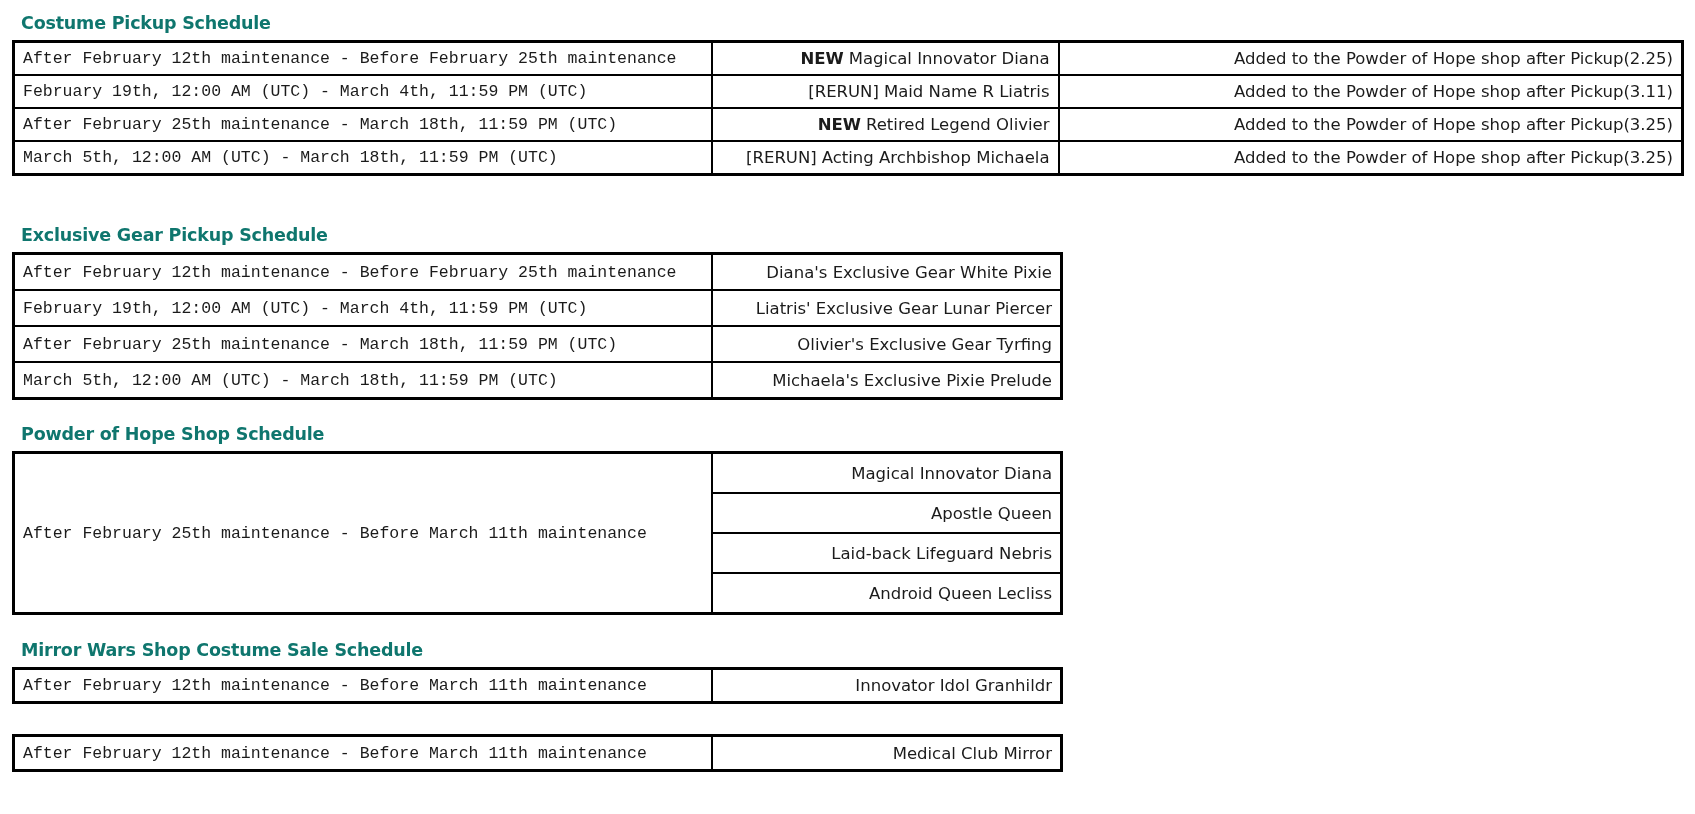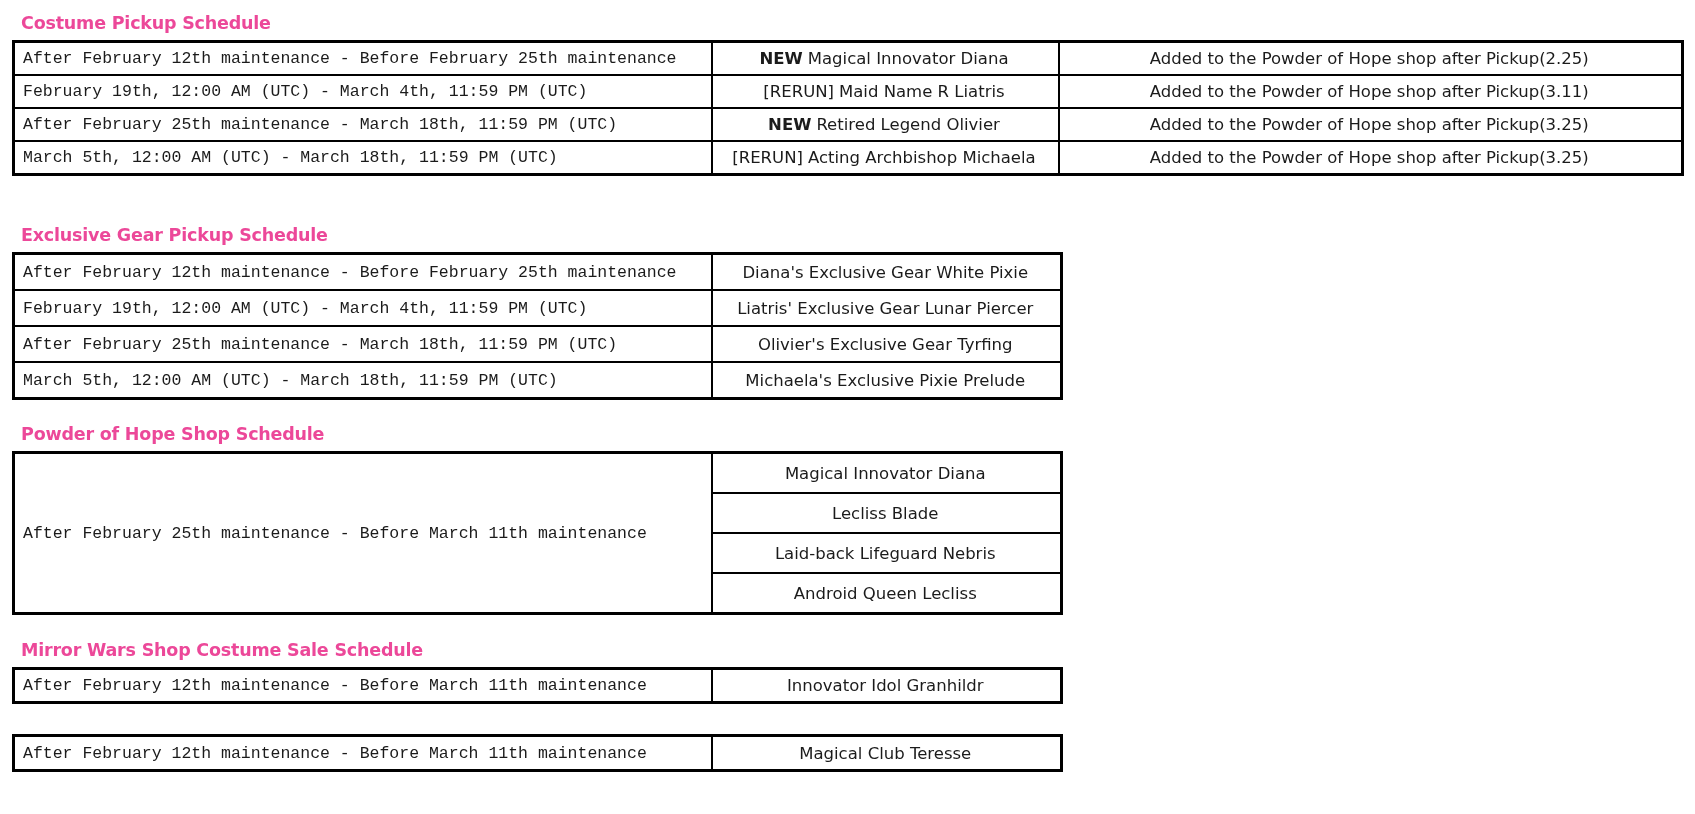--- a/index.html
+++ b/index.html
@@ -12,39 +12,39 @@
     font-family: "DejaVu Sans", sans-serif;
     overflow: hidden;
   }
   .sec { position: absolute; left: 12px; }
   .sec h2 {
     margin: 0 0 7px 9px;
     font-size: 17.5px;
     line-height: 20px;
     font-weight: bold;
     letter-spacing: -0.2px;
-    color: #ec4899;
+    color: #0f766e;
     white-space: nowrap;
   }
   table {
     border-collapse: collapse;
     table-layout: fixed;
     background: #ffffff;
   }
   table { border: 3px solid #000; }
   td {
     border: 2px solid #000;
     font-size: 16.5px;
     padding: 0 8px;
     vertical-align: middle;
     white-space: nowrap;
     overflow: hidden;
   }
   .c-period { text-align: left; font-family: Liberation Mono, monospace; }
-  .c-item   { text-align: center; padding-left: 6px; }
+  .c-item   { text-align: right; padding-left: 6px; }
   .pfx      { margin-right: 5px; }
 
   
   #sec-costume       { top: 13px;  }
   #sec-costume td    { height: 31px; }
   #sec-gear          { top: 225px; }
   #sec-gear td       { height: 34px; }
   #sec-powder        { top: 424px; }
   #sec-powder td     { height: 38px; }
   #sec-mirror        { top: 640px; }
@@ -122,21 +122,21 @@
     <colgroup>
         <col style="width:698px">
         <col style="width:350px">
       </colgroup>
     <tbody>
         <tr>
       <td class="c-period" rowspan="4">After February 25th maintenance - Before March 11th maintenance</td>
       <td class="c-item">Magical Innovator Diana</td>
     </tr>
     <tr>
-      <td class="c-item">Lecliss Blade</td>
+      <td class="c-item">Apostle Queen</td>
     </tr>
     <tr>
       <td class="c-item">Laid-back Lifeguard Nebris</td>
     </tr>
     <tr>
       <td class="c-item">Android Queen Lecliss</td>
     </tr>
   </tbody>
     </table>
 </div>
@@ -159,17 +159,17 @@
 
 <div class="sec" id="sec-golden">
   <table>
     <colgroup>
         <col style="width:698px">
         <col style="width:350px">
       </colgroup>
     <tbody>
         <tr>
       <td class="c-period">After February 12th maintenance - Before March 11th maintenance</td>
-      <td class="c-item">Magical Club Teresse</td>
+      <td class="c-item">Medical Club Mirror</td>
     </tr>
   </tbody>
     </table>
 </div>
 
 </body></html>

